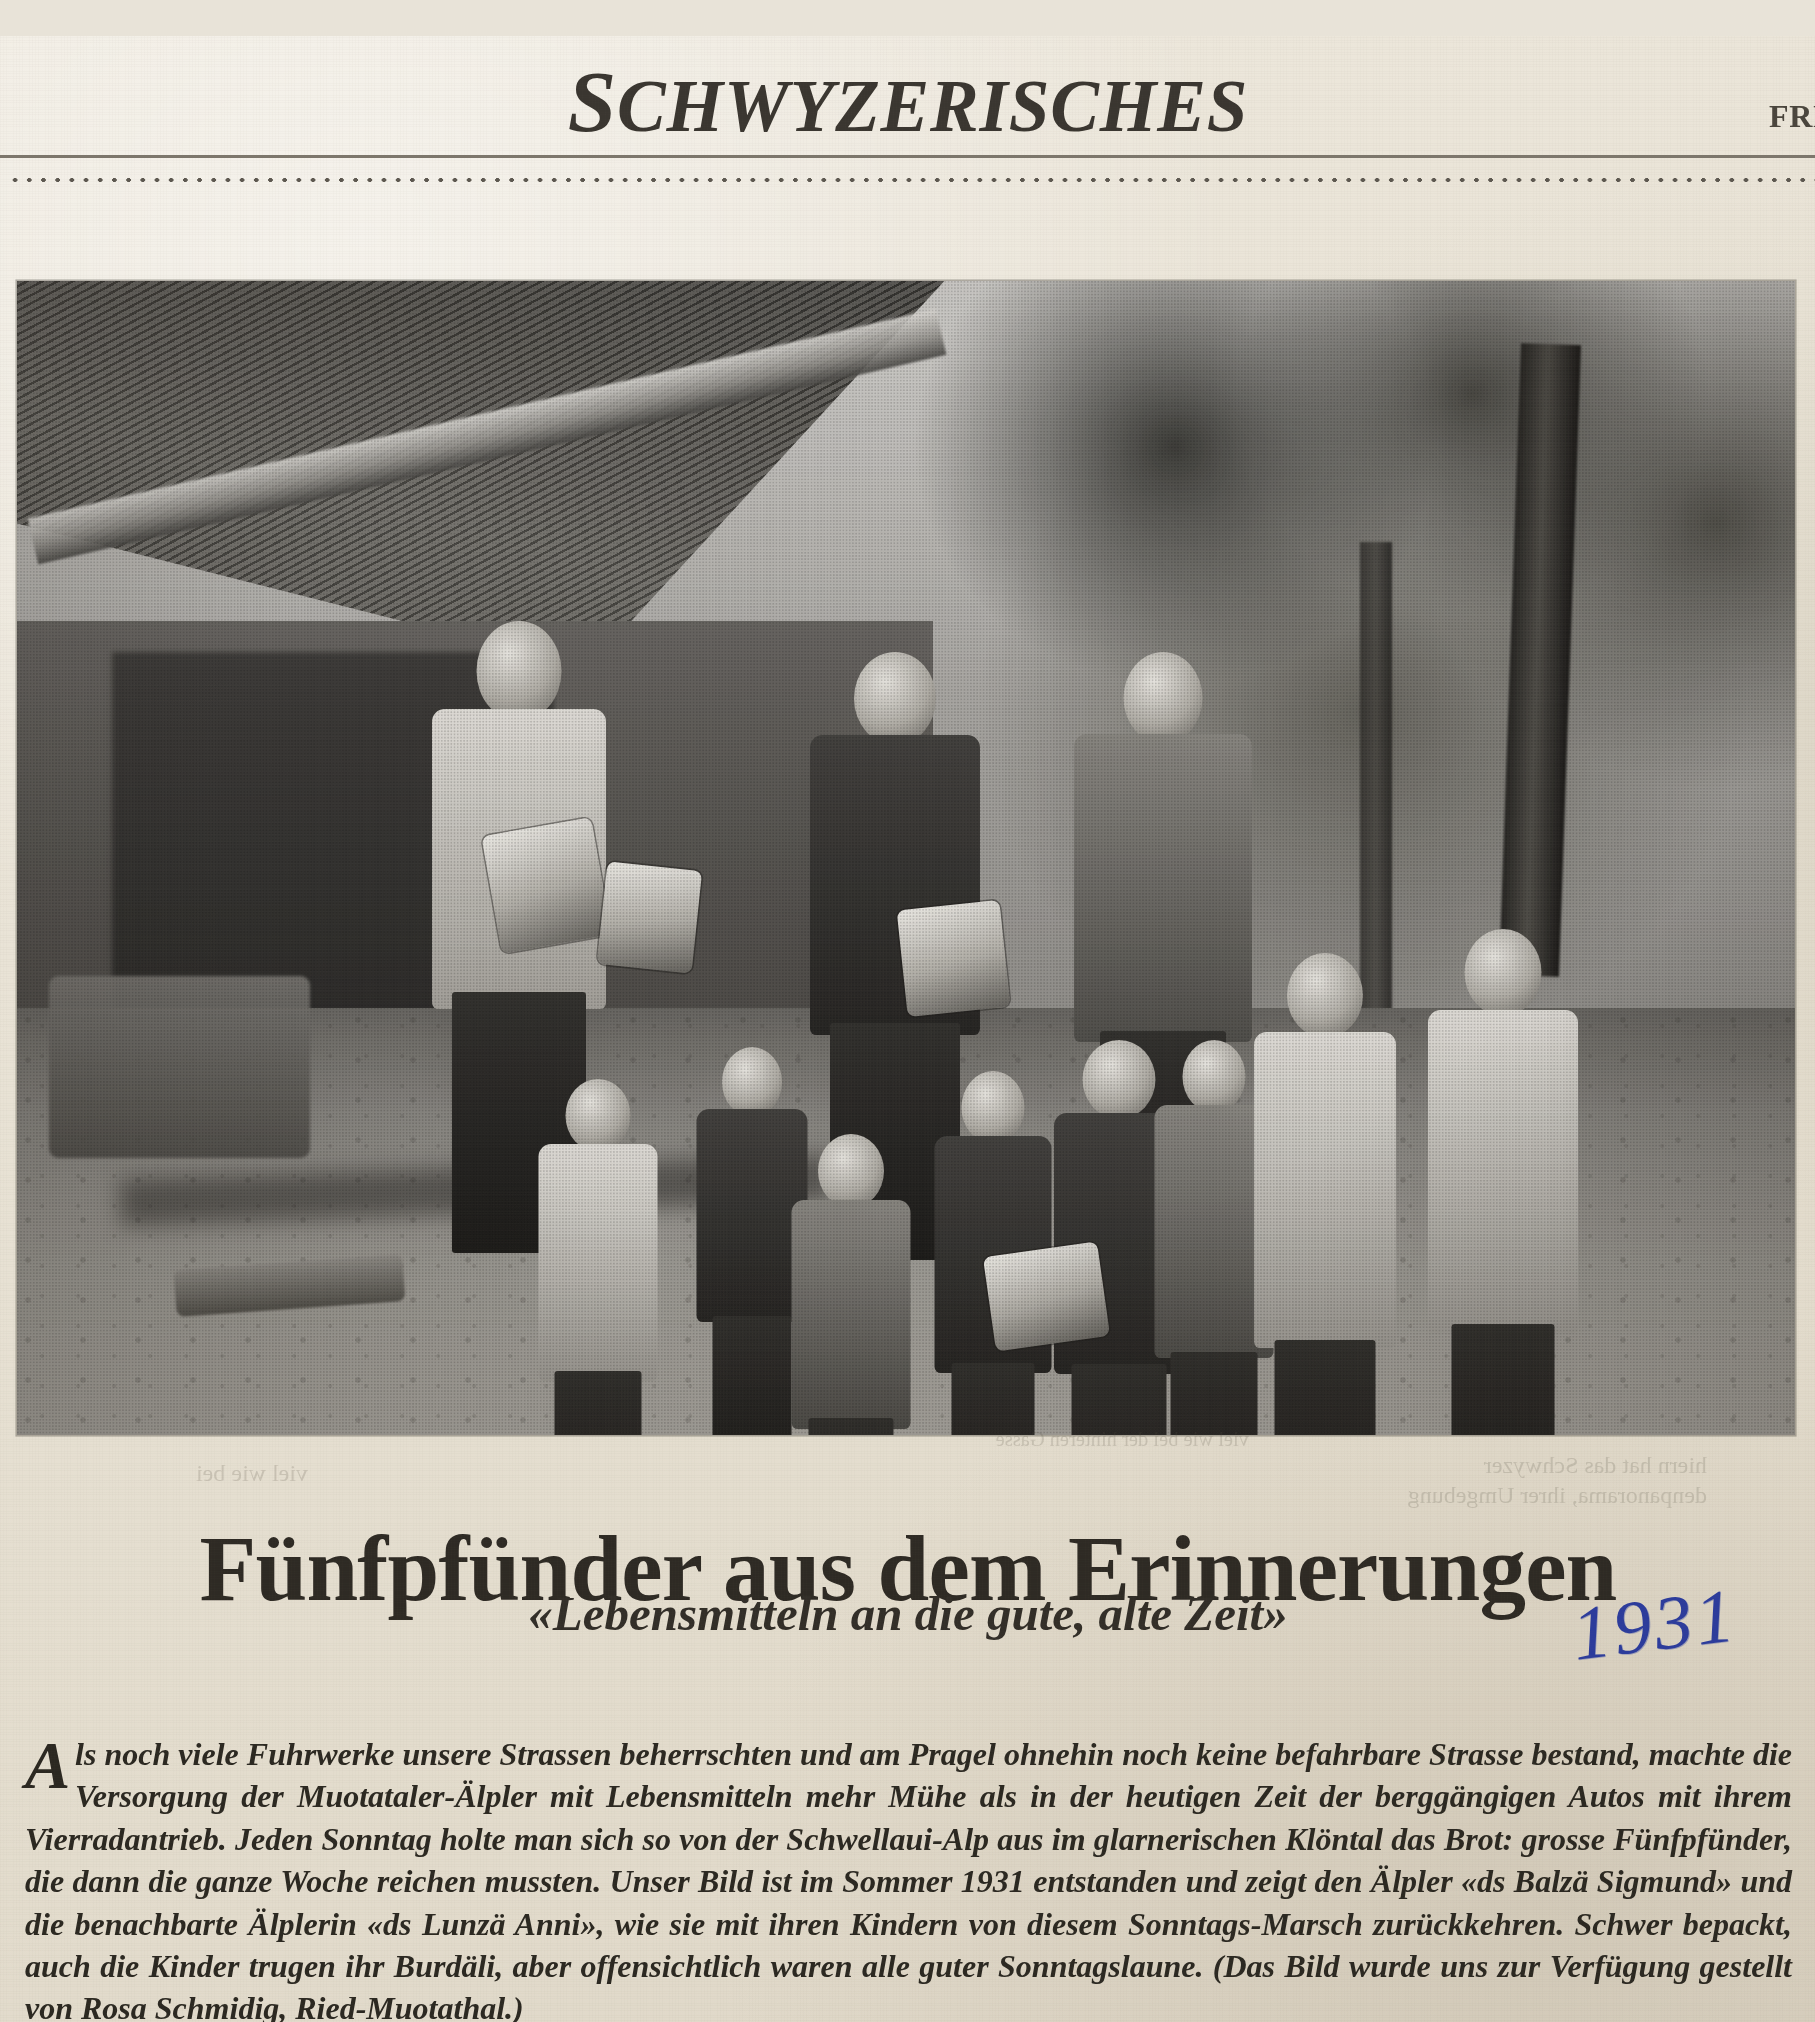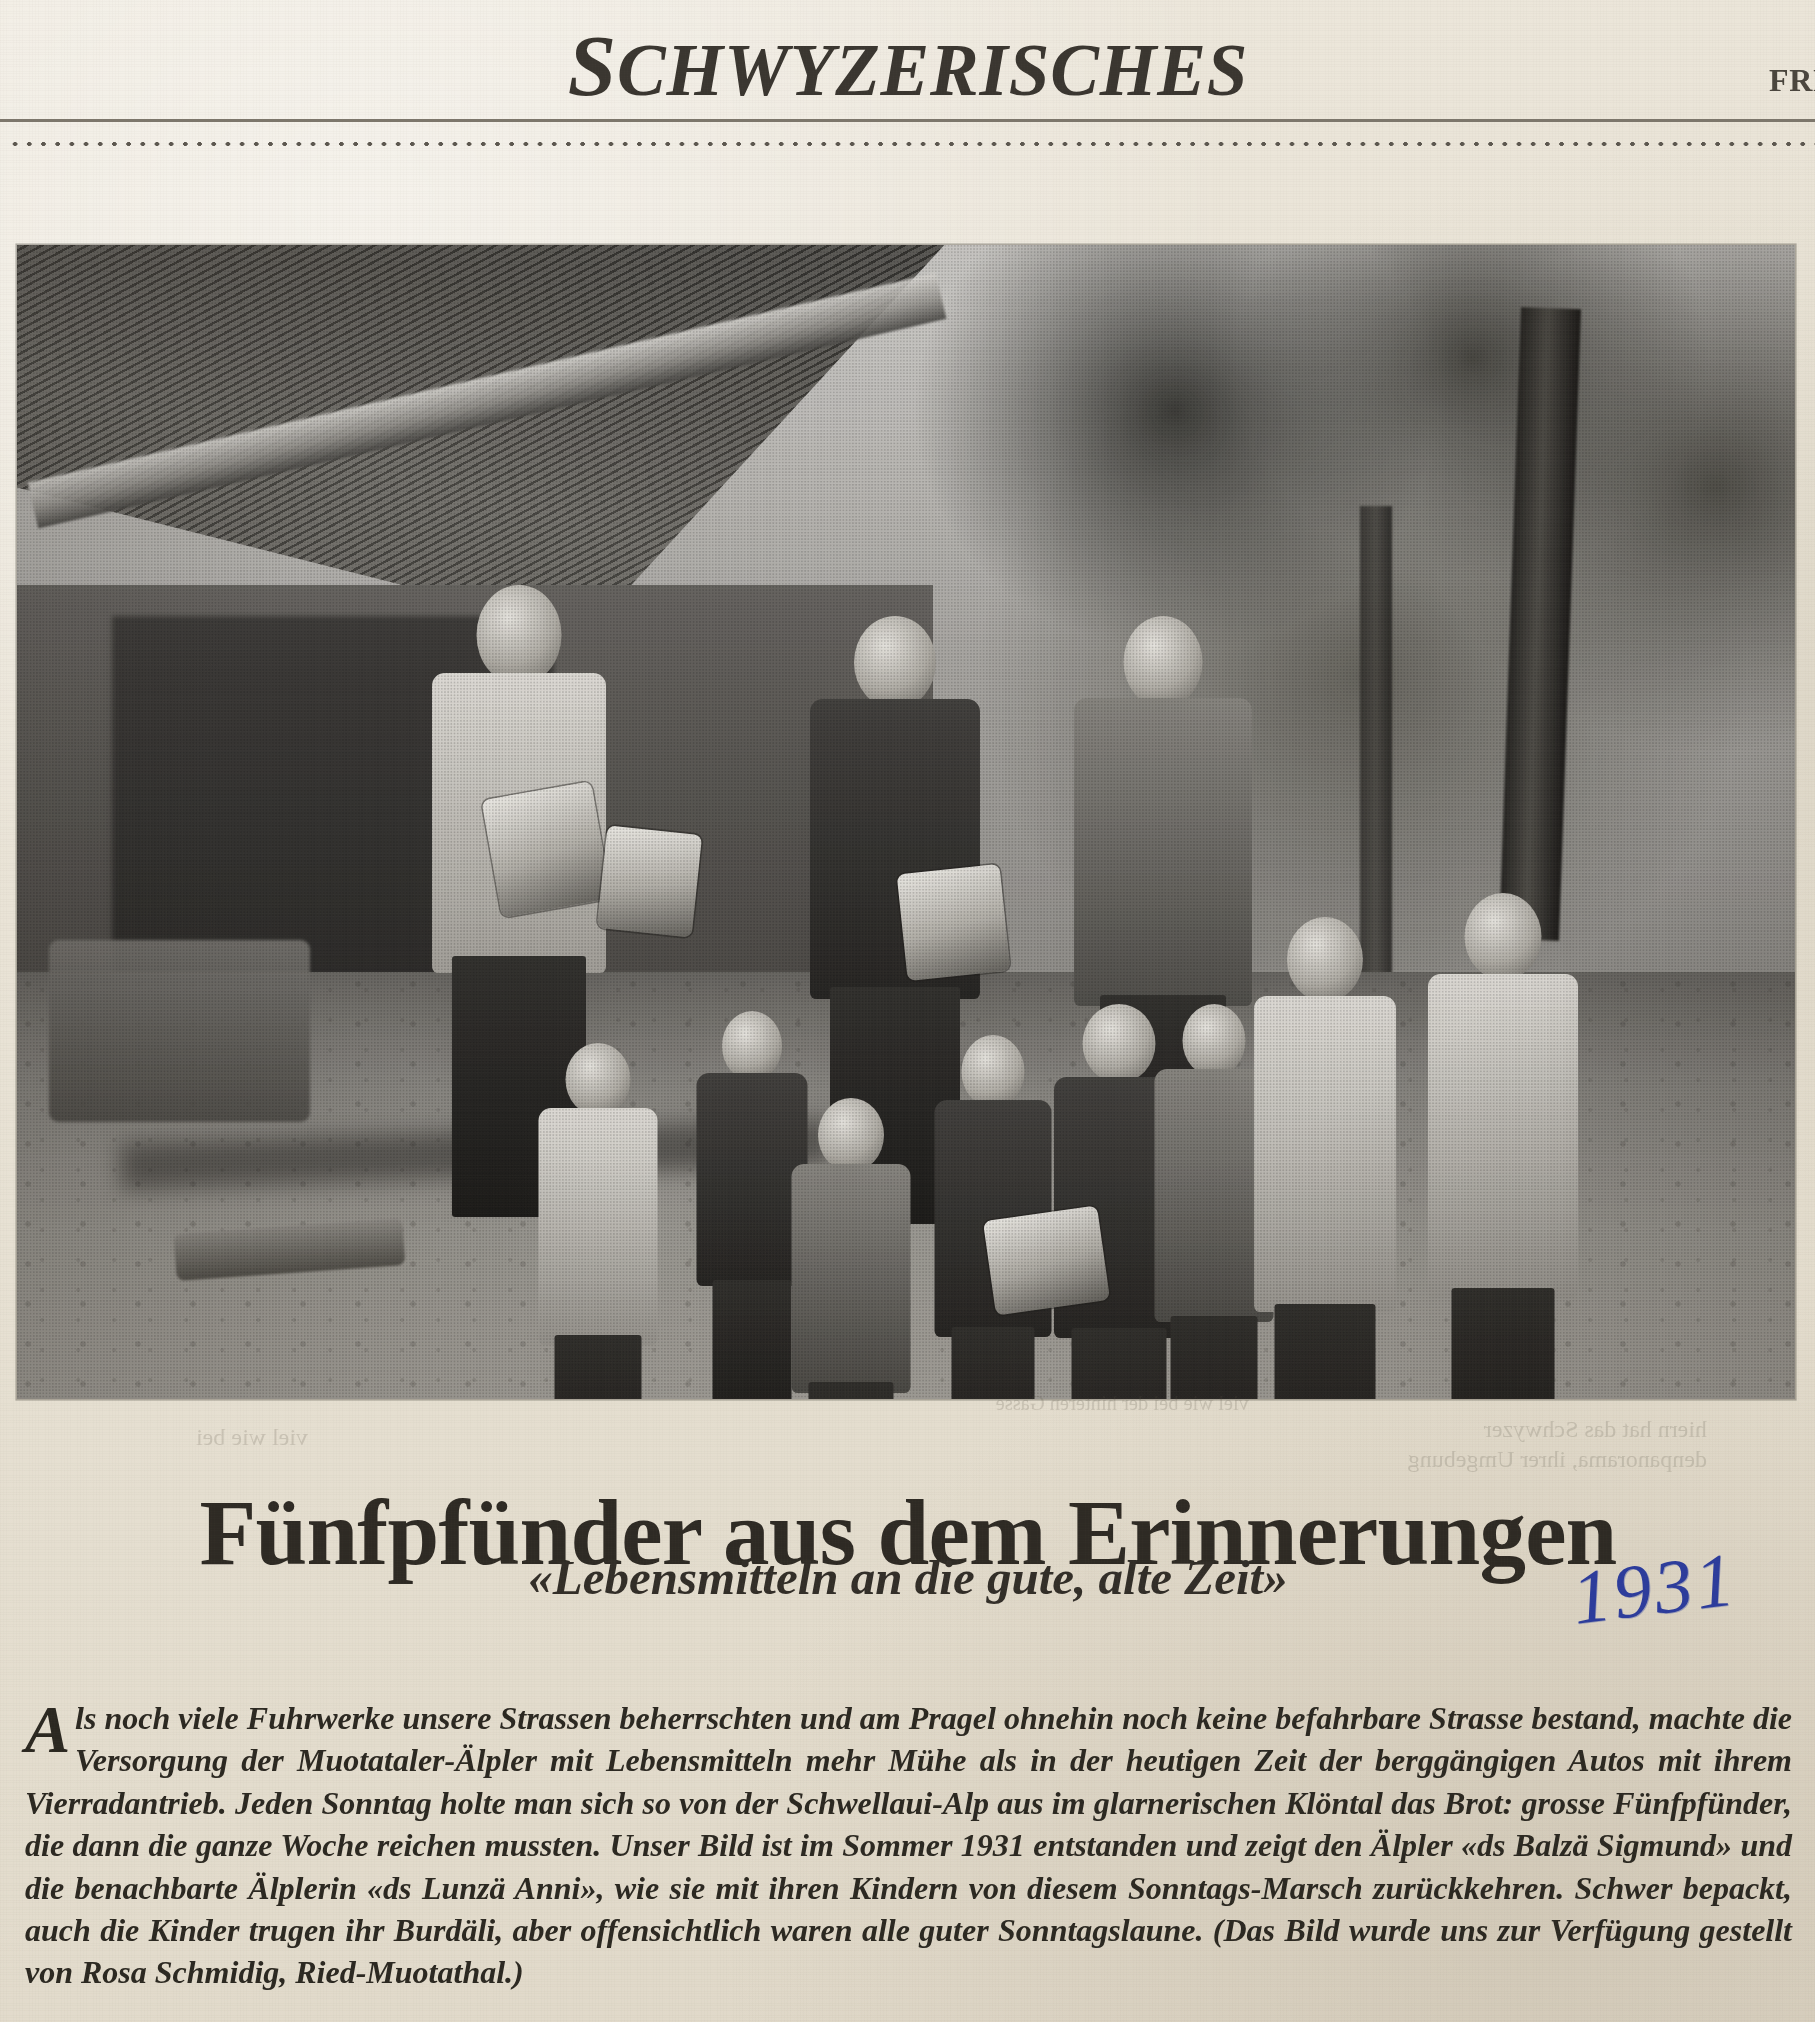--- a/index.html
+++ b/index.html
@@ -17,20 +17,21 @@
 
   
   .page {
     position: absolute;
     inset: 0;
     background:
       radial-gradient(ellipse 80% 60% at 20% 10%, rgba(255,255,255,0.45), rgba(255,255,255,0) 60%),
       radial-gradient(ellipse 70% 50% at 85% 95%, rgba(190,180,160,0.40), rgba(190,180,160,0) 65%),
       radial-gradient(ellipse 60% 40% at 95% 35%, rgba(205,198,180,0.35), rgba(205,198,180,0) 70%),
       linear-gradient(160deg, #efeadf 0%, #e9e3d6 35%, #e3dccd 70%, #ded6c6 100%);
+    margin-top: 36px;
   }
   .page::after {
     content: "";
     position: absolute;
     inset: 0;
     pointer-events: none;
     background-image:
       repeating-linear-gradient(0deg, rgba(120,110,95,0.035) 0px, rgba(120,110,95,0.035) 0.8px, rgba(0,0,0,0) 0.8px, rgba(0,0,0,0) 2.4px),
       repeating-linear-gradient(90deg, rgba(120,110,95,0.03) 0px, rgba(120,110,95,0.03) 0.8px, rgba(0,0,0,0) 0.8px, rgba(0,0,0,0) 3.2px);
     opacity: 0.8;

